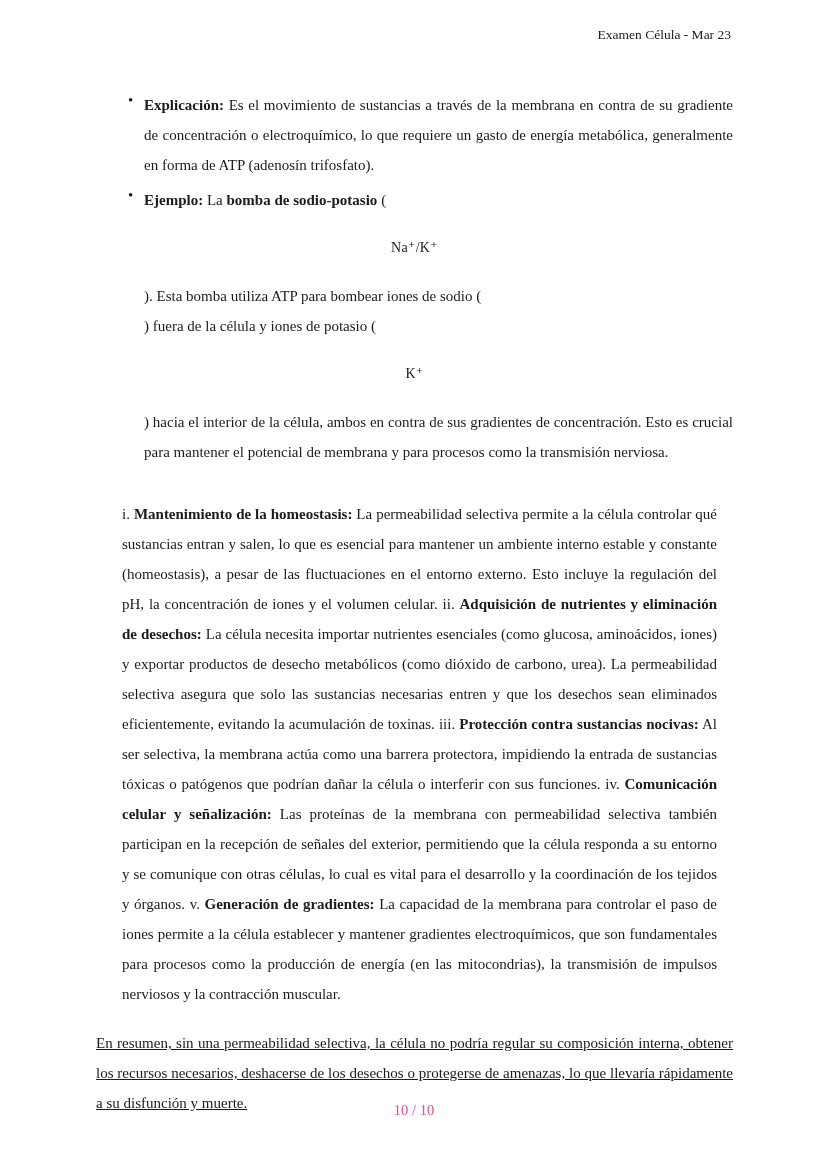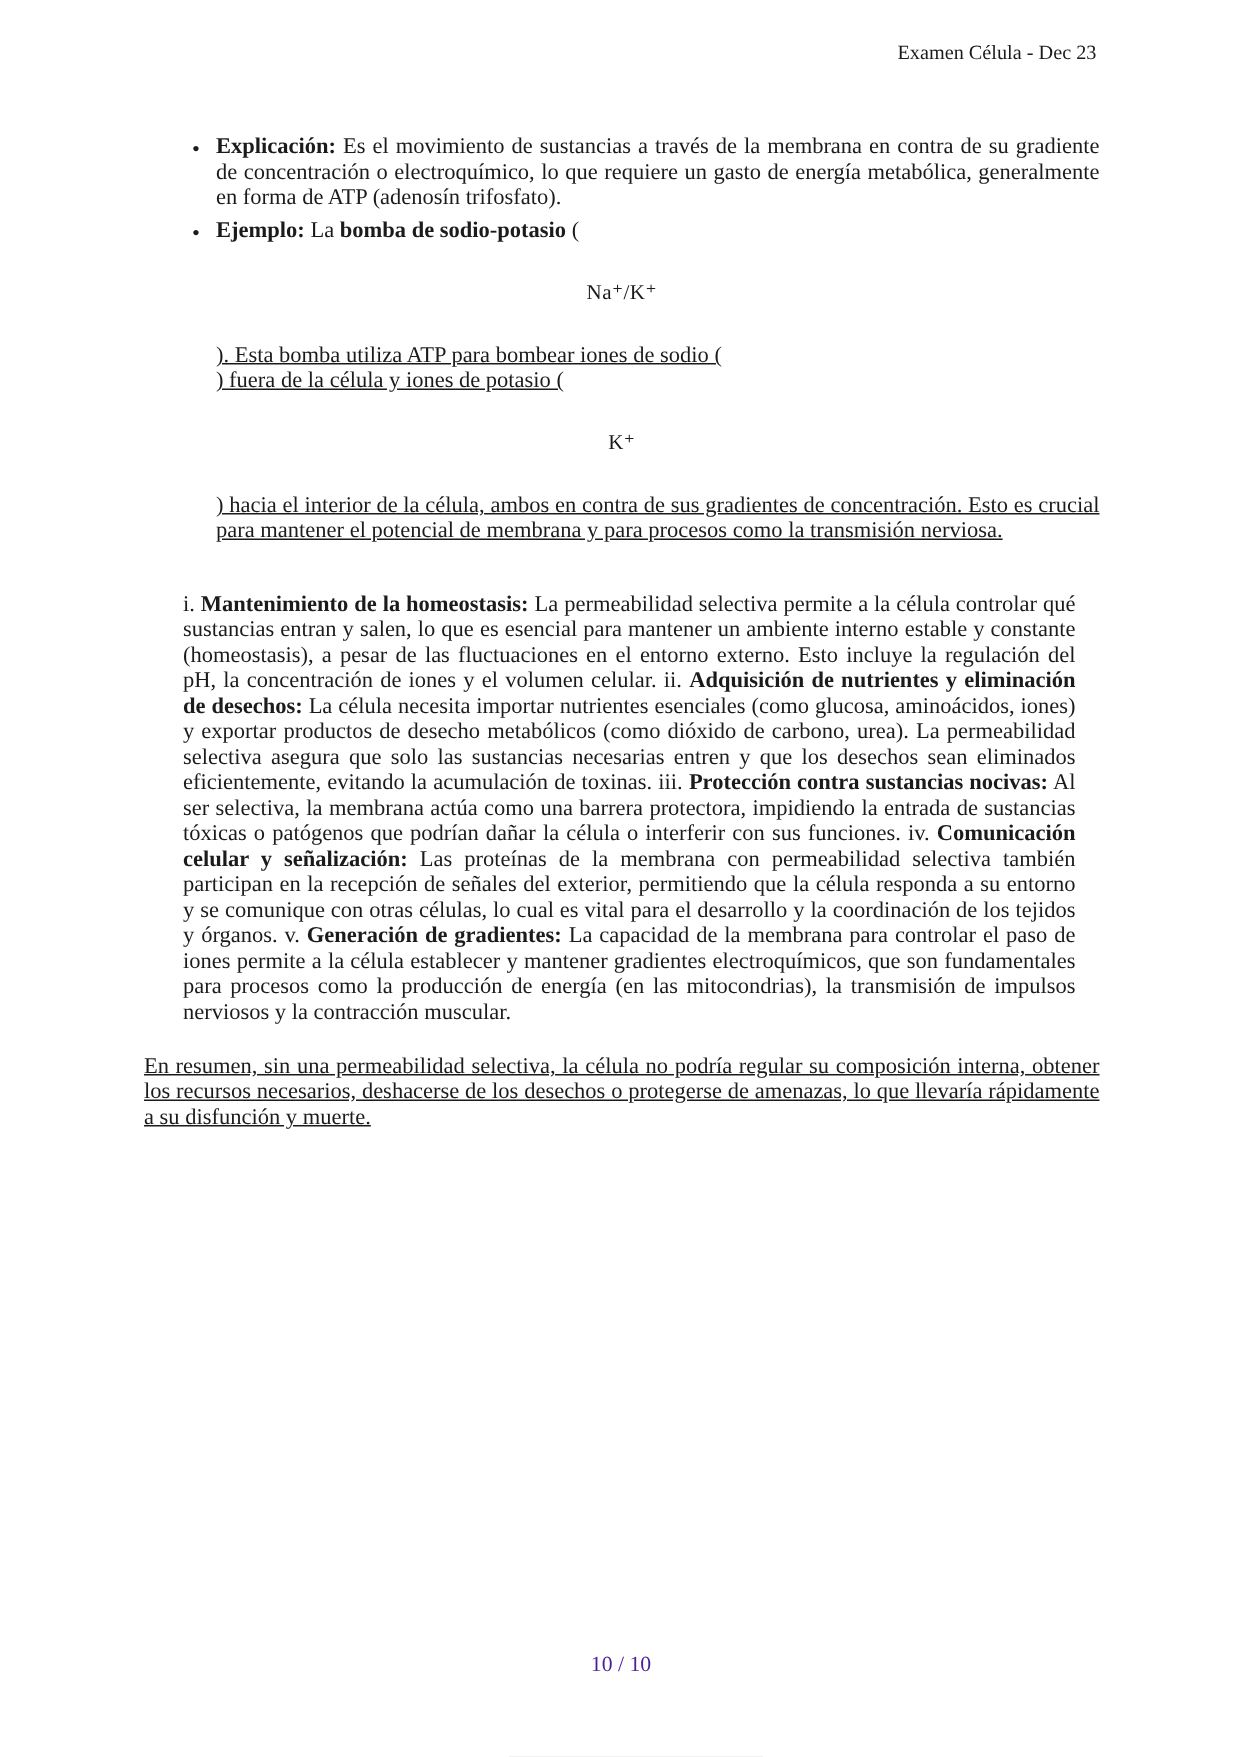--- a/index.html
+++ b/index.html
@@ -23,37 +23,37 @@
     color: #1b1b1b;
   }
   .content {
     position: absolute;
     top: 90px;
     left: 96px;
     width: 637px;
   }
   .bodytext {
     font-size: 15px;
-    line-height: 17px;
+    line-height: 30px;
     text-align: justify;
   }
   ul.bullets { list-style: none; }
   ul.bullets li {
     position: relative;
     padding-left: 48px;
     margin-bottom: 5px;
   }
   .bullet-marker {
     position: absolute;
     left: 32px;
     top: 0;
     font-size: 15px;
     line-height: 21.7px;
   }
-  .cont-indent { padding-left: 48px; text-decoration: underline; }
+  .cont-indent { padding-left: 48px; }
   .math-display {
     text-align: center;
     font-size: 14px;
     line-height: 20px;
     margin: 23px 0;
     letter-spacing: 0.3px;
   }
   .para-c { margin-top: 17px; }
   .roman-block {
     margin-top: 32px;
@@ -62,29 +62,29 @@
   }
   .final-para { margin-top: 19px; text-decoration: underline; }
   .b { font-weight: bold; }
   .footer {
     position: absolute;
     bottom: 52px;
     left: 0;
     width: 100%;
     text-align: center;
     font-size: 14.5px;
-    color: #4c1d95;
+    color: #ec4899;
   }
 </style>
 </head>
 <body>
 
 <div class="page">
 
-  <div class="header">Examen Célula - Dec 23</div>
+  <div class="header">Examen Célula - Mar 23</div>
 
   <div class="content">
 
     <ul class="bullets">
       <li>
         <span class="bullet-marker">•</span>
         <div class="bodytext"><span class="b">Explicación:</span><span> Es el movimiento de sustancias a través de la membrana en contra de su gradiente de concentración o electroquímico, lo que requiere un gasto de energía metabólica, generalmente en forma de ATP (adenosín trifosfato).</span></div>
       </li>
       <li>
         <span class="bullet-marker">•</span>

